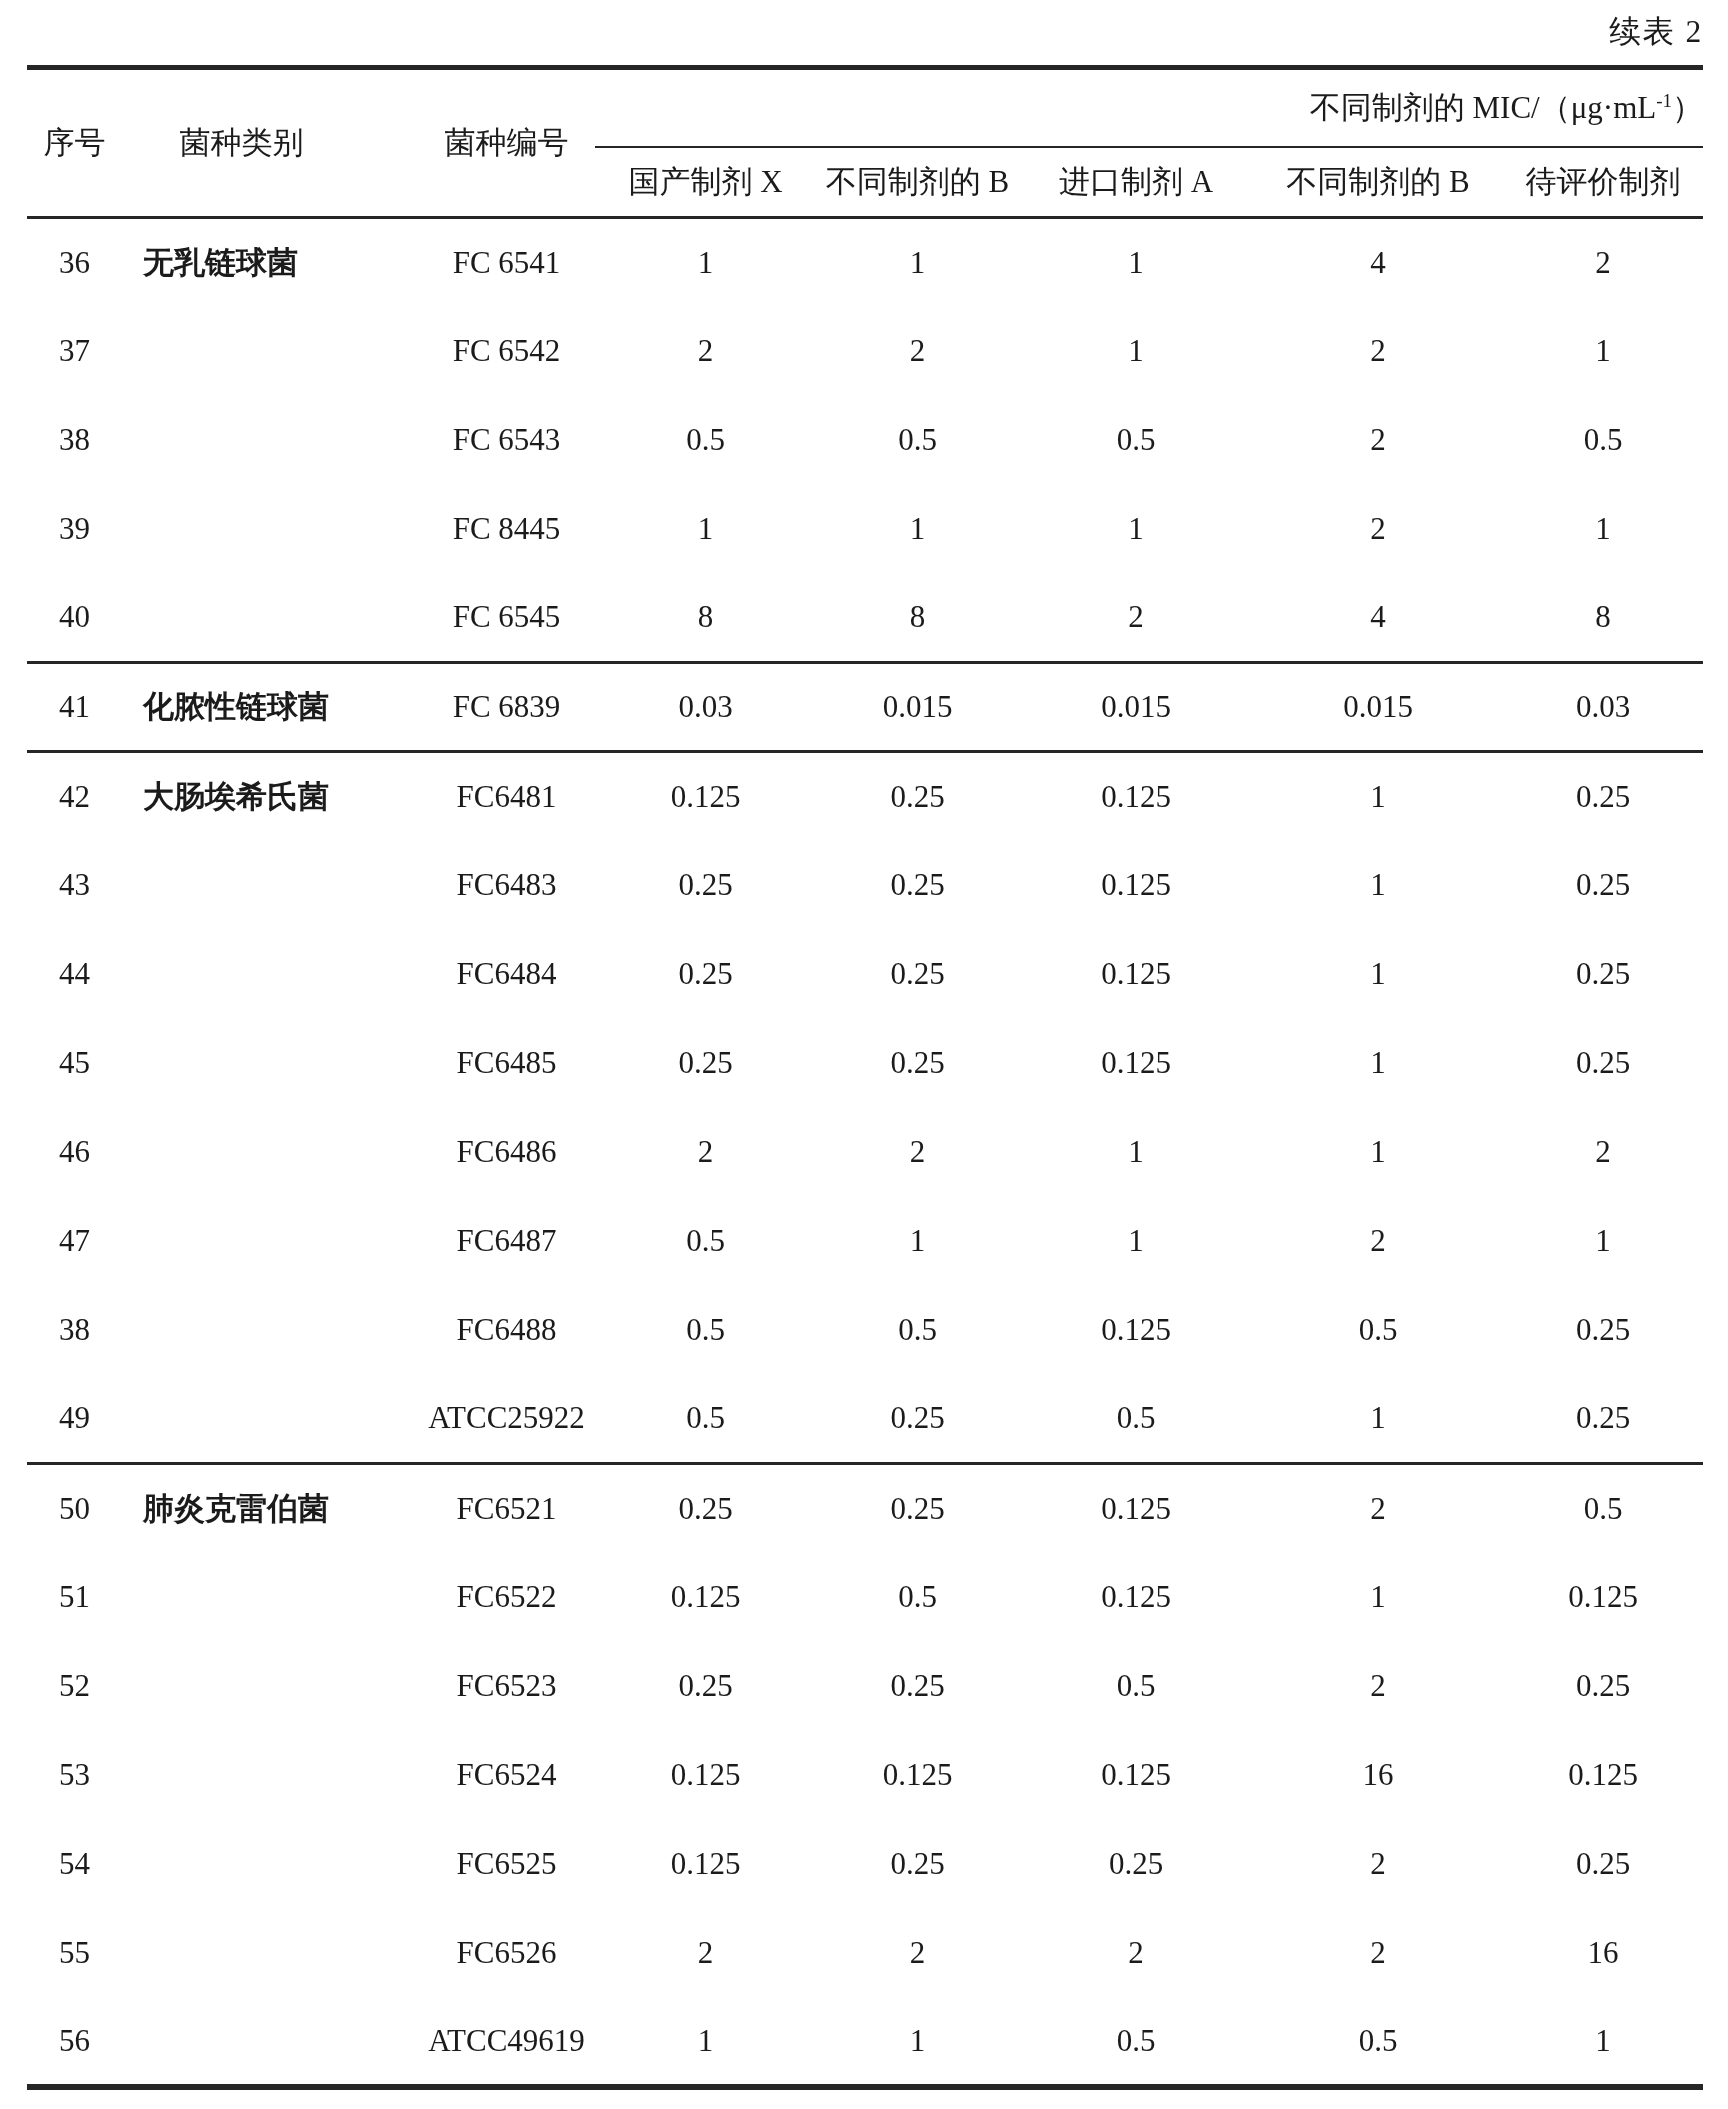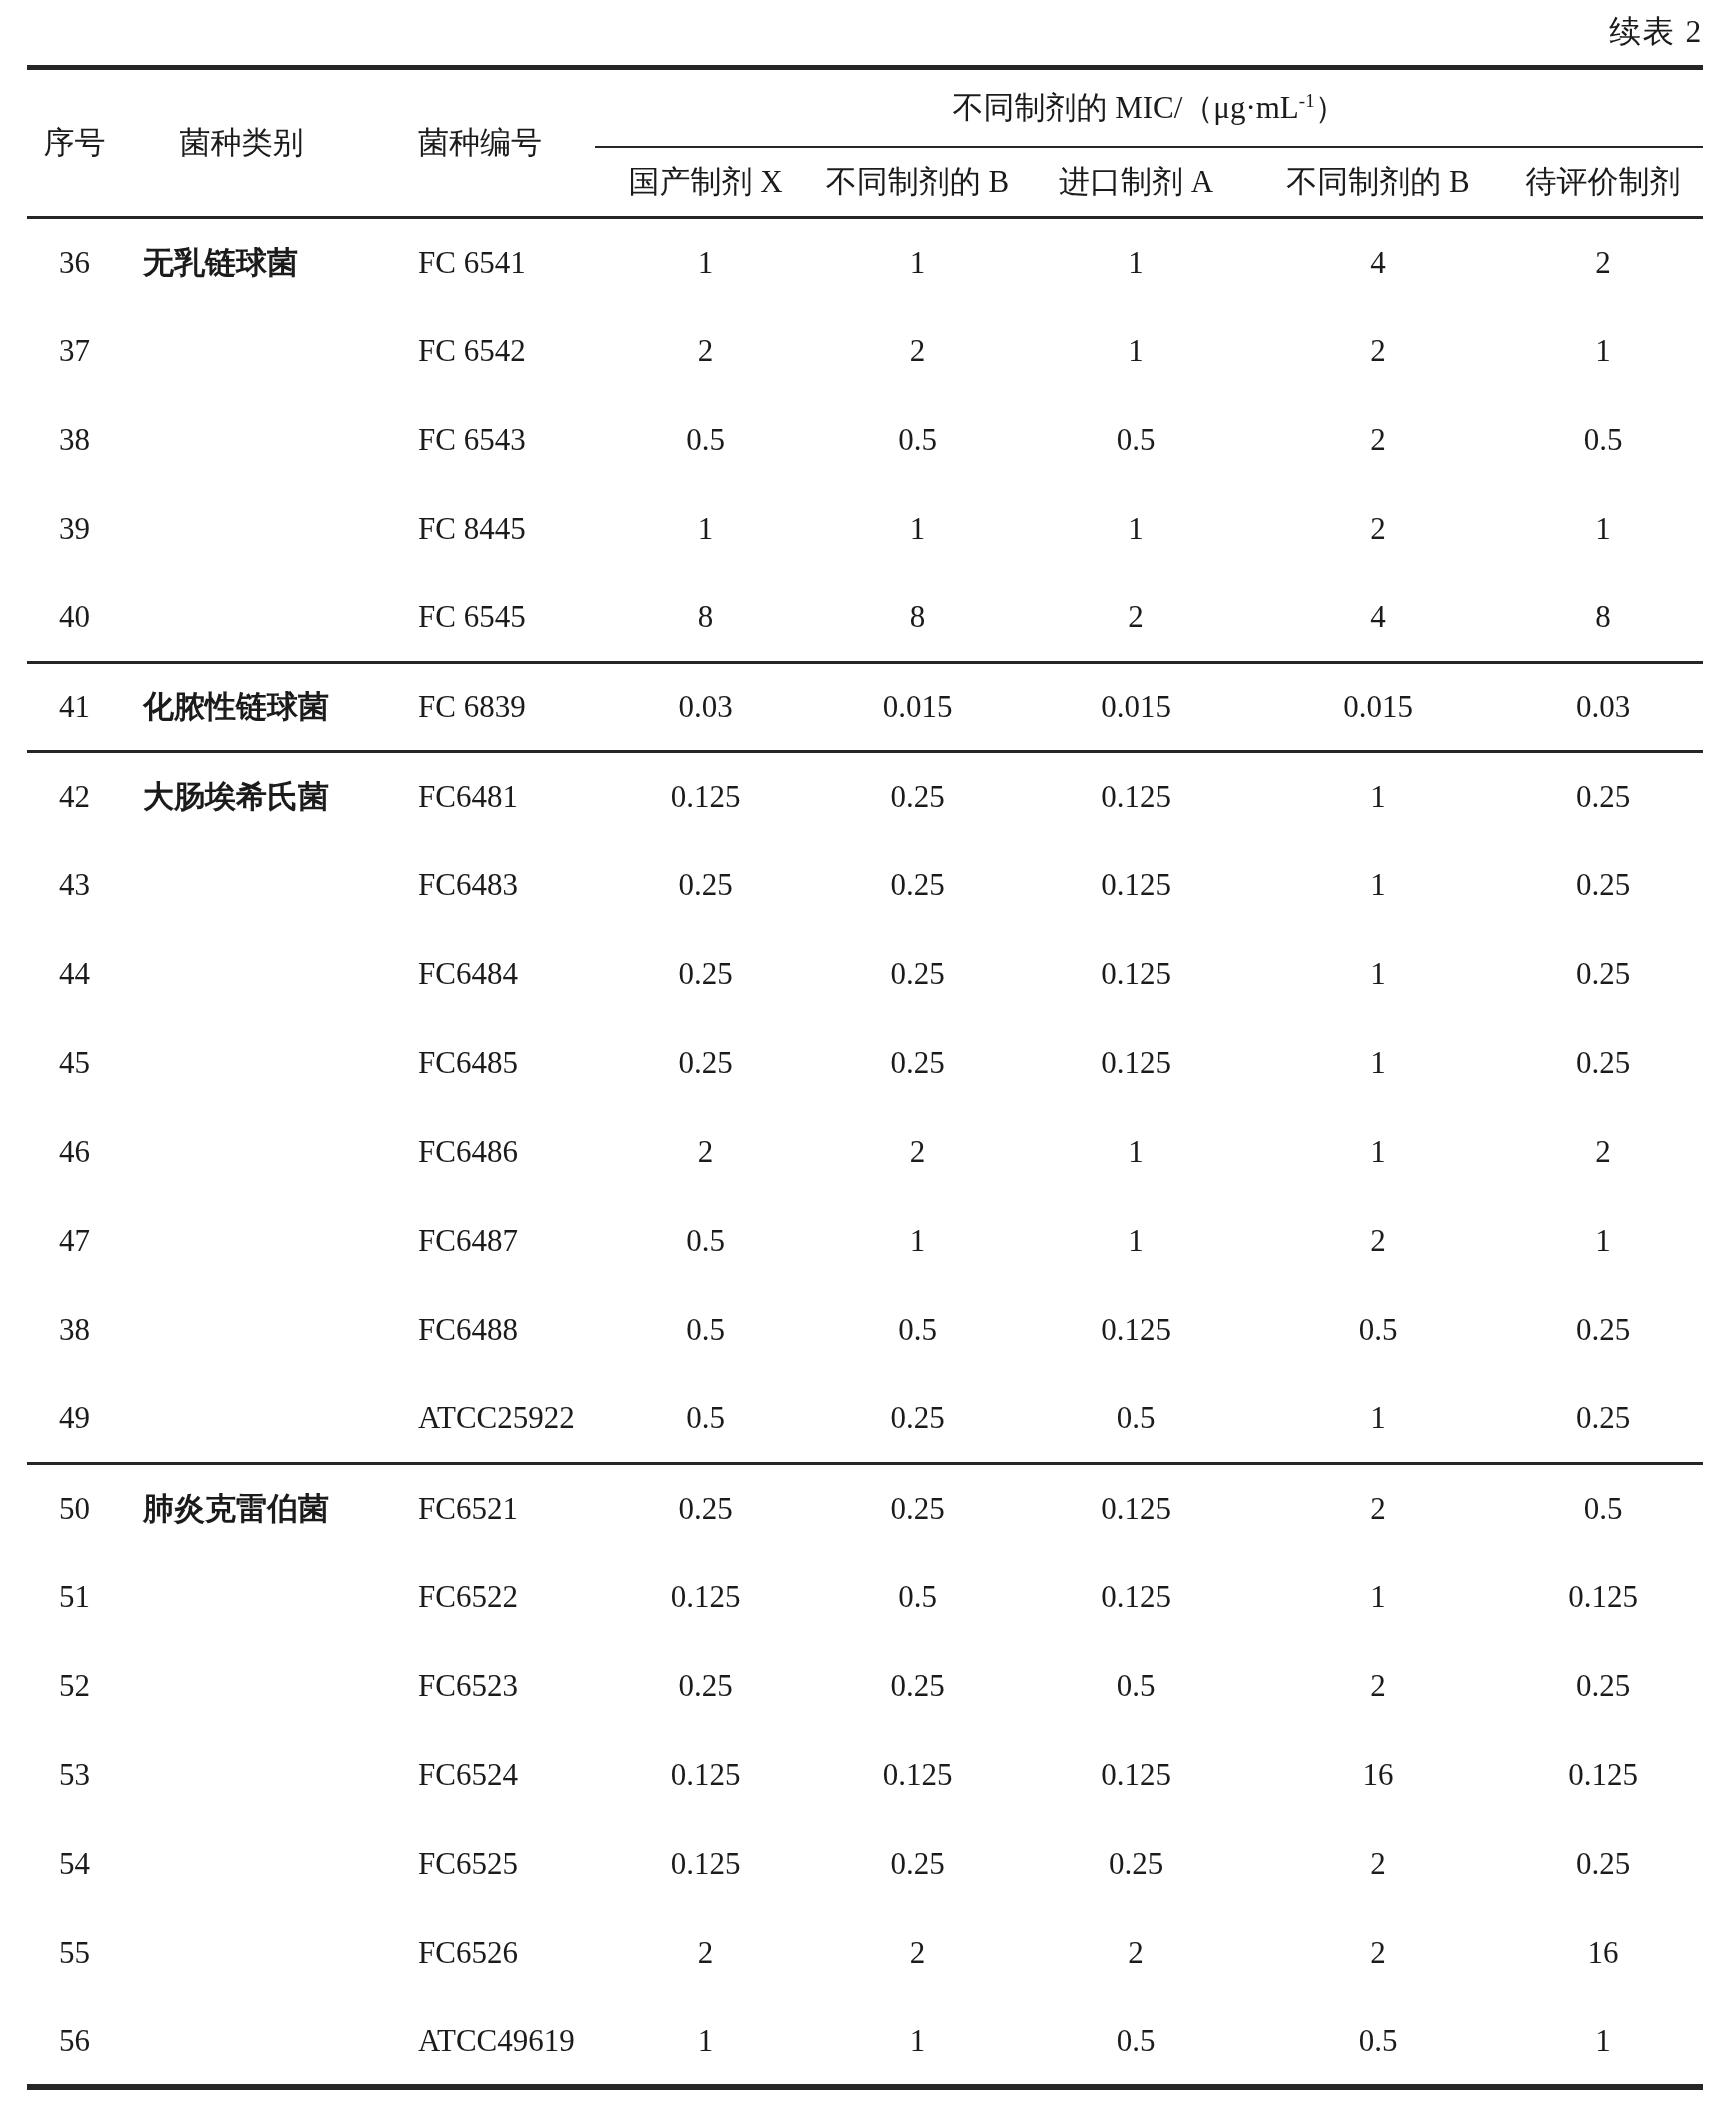--- a/index.html
+++ b/index.html
@@ -29,31 +29,31 @@
     table-layout: fixed;
     border-top: 5.4px solid #262626;
     border-bottom: 6.3px solid #262626;
     font-size: 31px;
     font-weight: normal;
   }
   thead th { font-weight: normal; vertical-align: middle; text-align: center; }
   thead tr.h1 th { height: 79px; }
   thead tr.h2 th { height: 71px; border-bottom: 3.6px solid #262626; }
   thead th.span2 { border-bottom: 3.6px solid #262626; }
-  thead th.mic-group { border-bottom: 2.7px solid #262626; }
+  thead th.mic-group { border-bottom: 2.7px solid #262626; text-align: right; }
   .mic-group sup { font-size: 19px; vertical-align: super; line-height: 0; }
   tbody.group { border-top: 3.6px solid #262626; }
   tbody td {
     height: 89px;
     vertical-align: middle;
     text-align: center;
     font-weight: normal;
   }
   .c-species-val { text-align: left; padding-left: 21px; font-weight: bold; }
-  .c-strain-l { text-align: left; padding-left: 57px; }
+  .c-strain-l { text-align: center; padding-left: 57px; }
 </style>
 </head>
 <body>
 
 <div class="page">
 
   <div class="cont-label">续表 2</div>
 
   <table class="mic-table">
     <colgroup>

